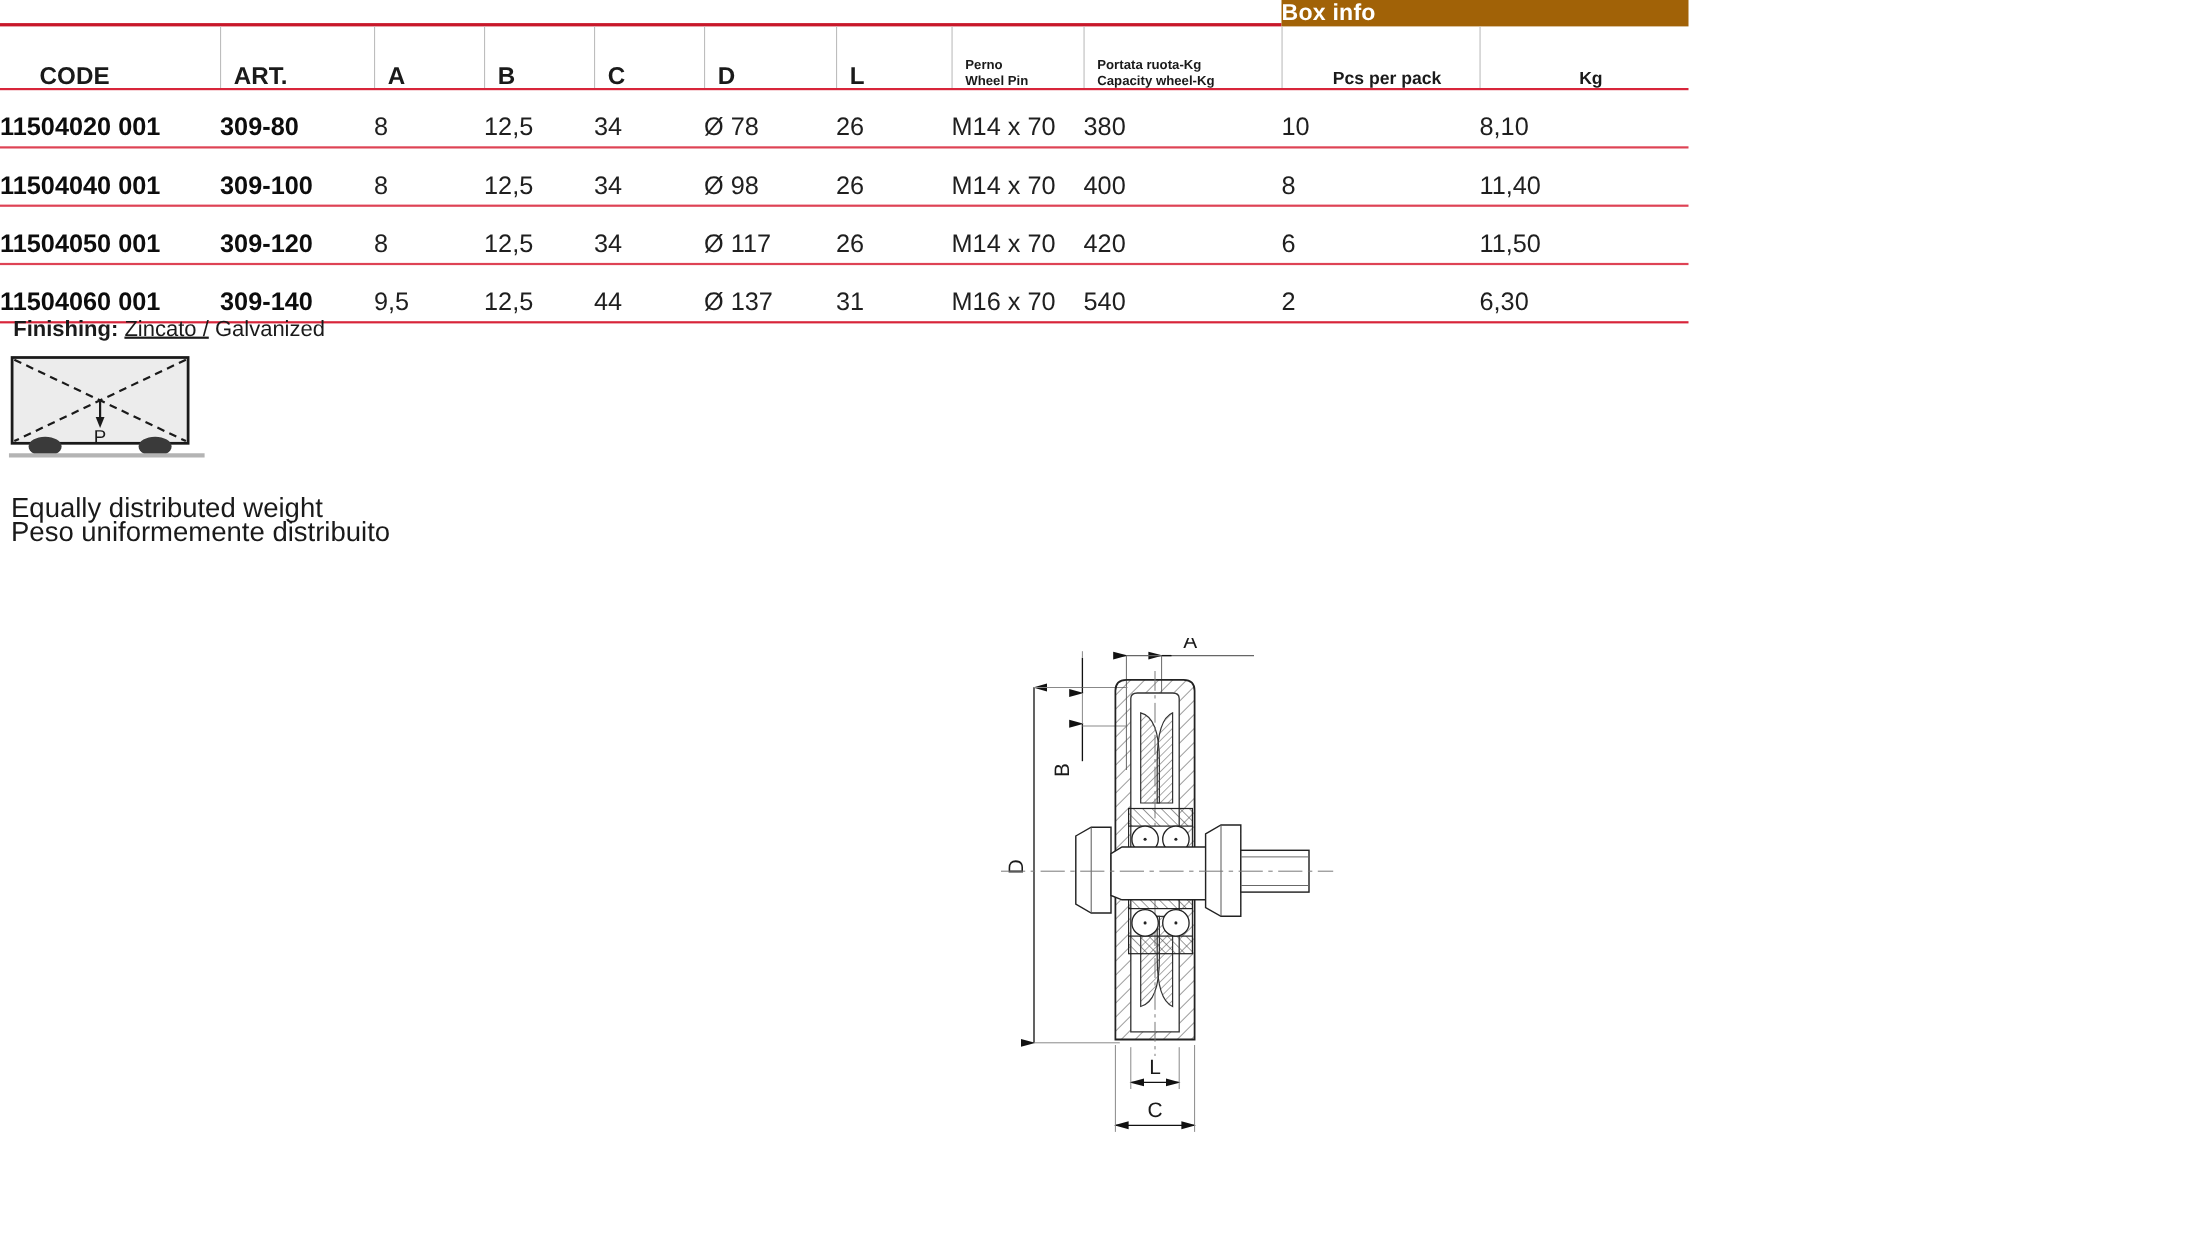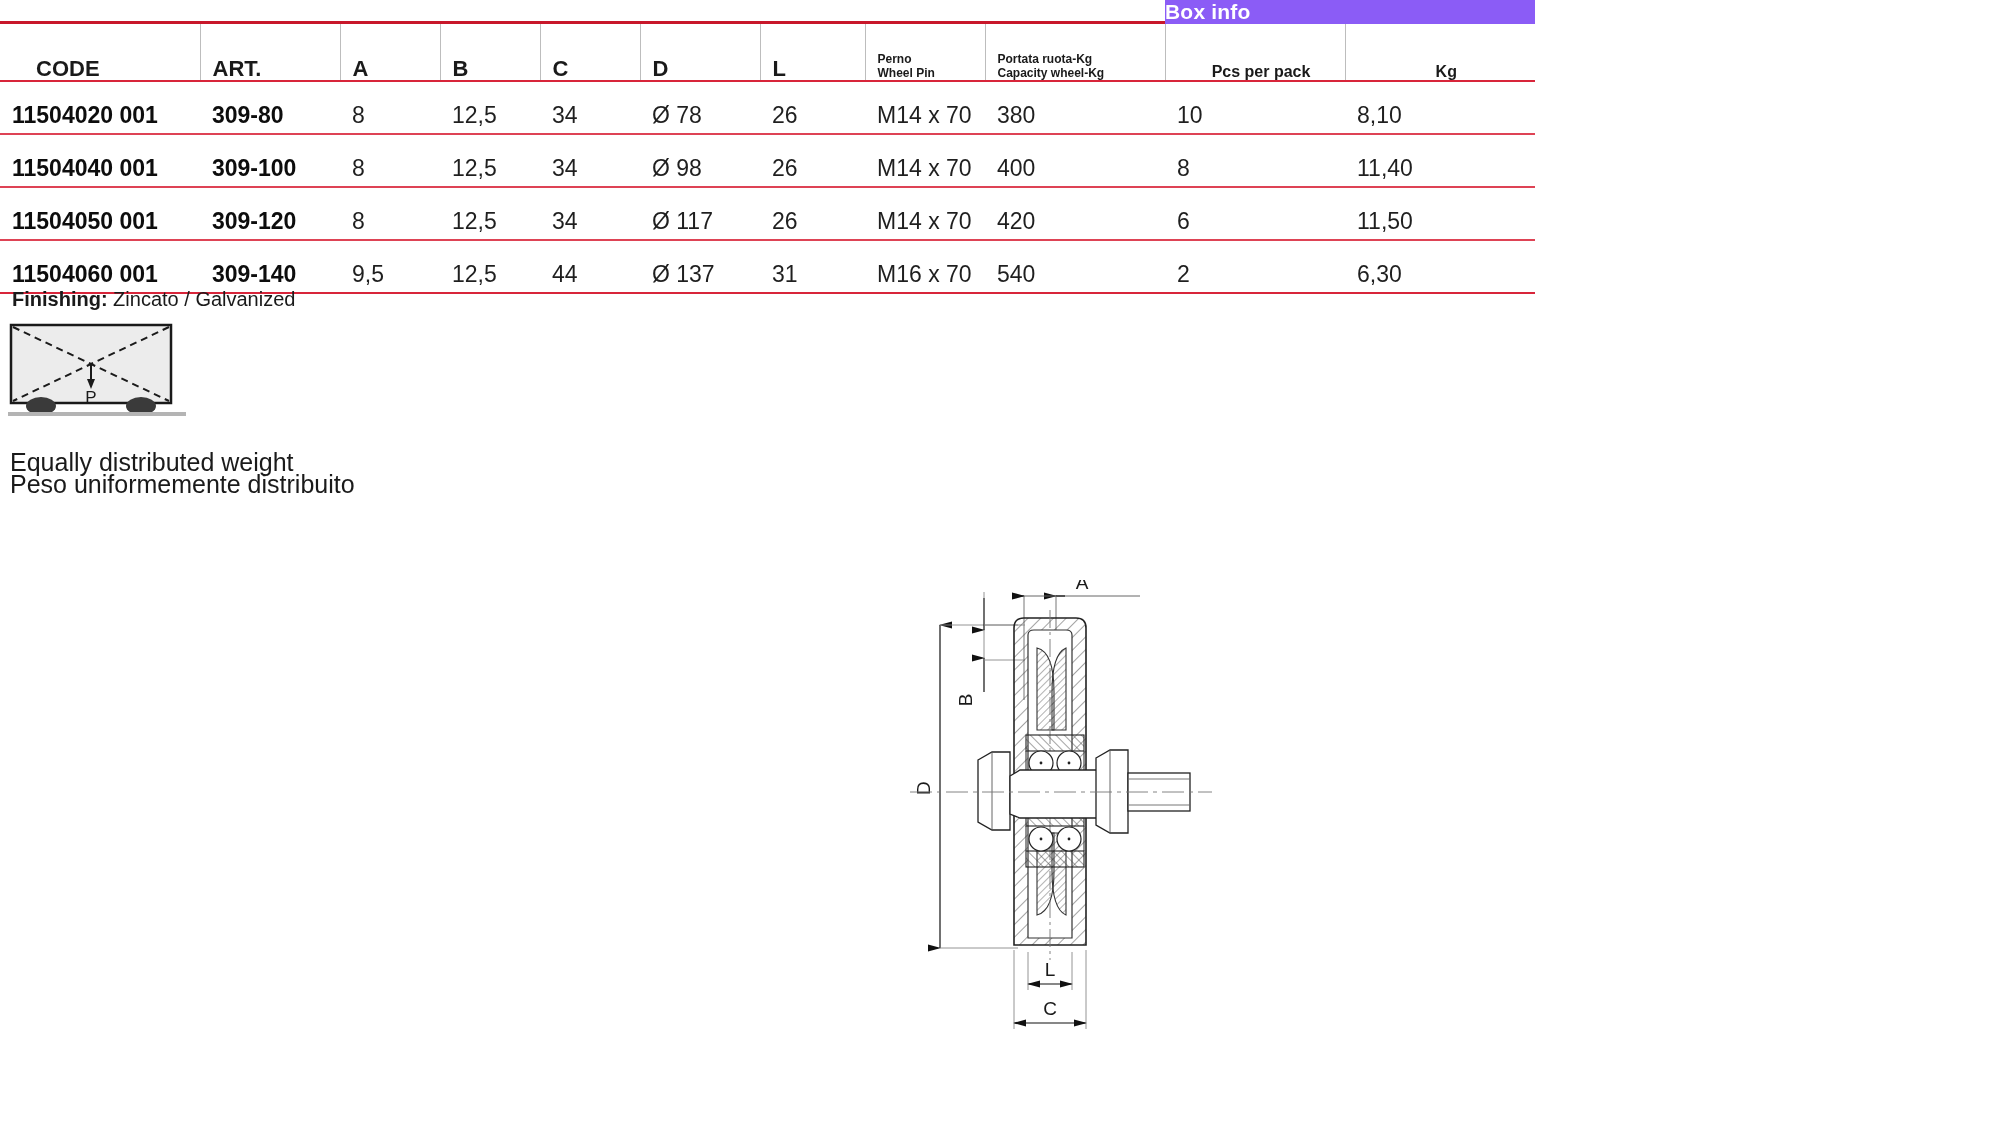--- a/index.html
+++ b/index.html
@@ -45,21 +45,21 @@
   col.c-pin   { width: 120px; }
   col.c-cap   { width: 180px; }
   col.c-pcs   { width: 180px; }
   col.c-kg    { width: 190px; }
 
   .hdr-band-row td {
     height: 24px;
     padding: 0;
   }
   .boxinfo-band {
-    background: #8b5cf6;
+    background: #a16207;
     color: #ffffff;
     font-weight: bold;
     font-size: 21px;
     text-align: center;
     line-height: 24px;
     height: 24px;
     letter-spacing: 0.2px;
   }
 
   .hdr-row td {
@@ -96,38 +96,38 @@
     height: 2px;
     background: #de4355;
   }
 
   tr.data-row td {
     height: 47px;
     font-size: 23px;
     color: #1f1f1f;
     padding-bottom: 4px;
   }
-  tr.data-row td .pad { padding-left: 12px; }
+  tr.data-row td .pad { }
   tr.data-row td.bold .pad {
     font-weight: bold;
     color: #0d0d0d;
   }
 
   .sep-cell { padding: 0 !important; height: 2px !important; }
 
   
   .finishing {
     position: absolute;
     left: 0;
     top: 288px;
     font-size: 20px;
     white-space: nowrap;
   }
   .finishing .lbl { font-weight: bold; margin-left: 12px; }
-  .finishing .val { font-weight: normal; }
+  .finishing .val { font-weight: normal; text-decoration: underline; }
   .finishing .ital { }
 
   
   .load-diagram {
     position: absolute;
     left: 8px;
     top: 323px;
     width: 200px;
     height: 105px;
   }

